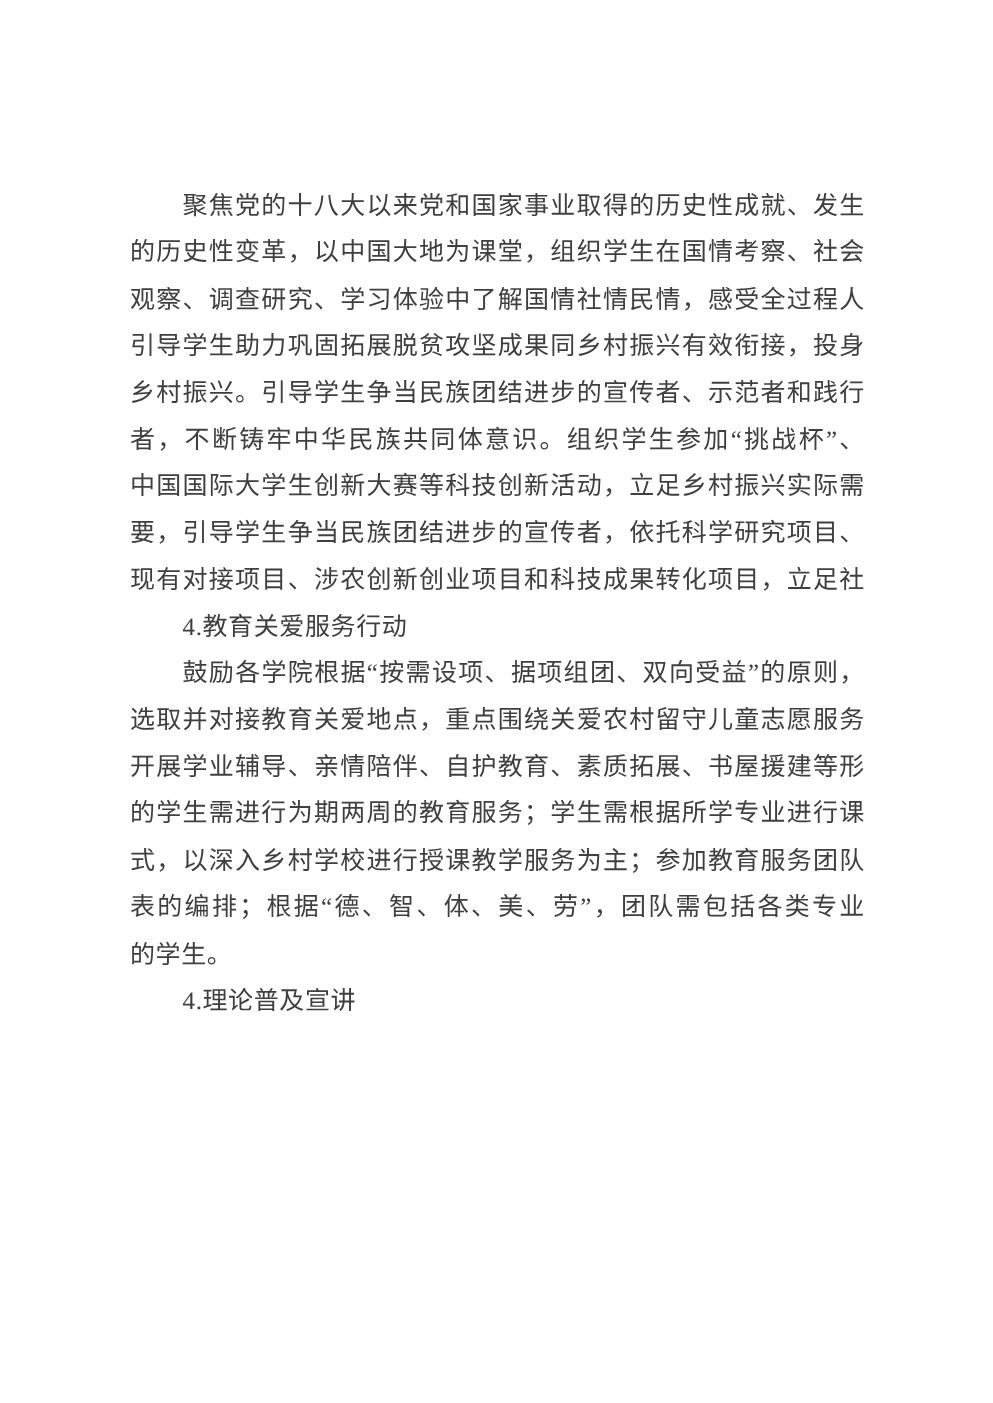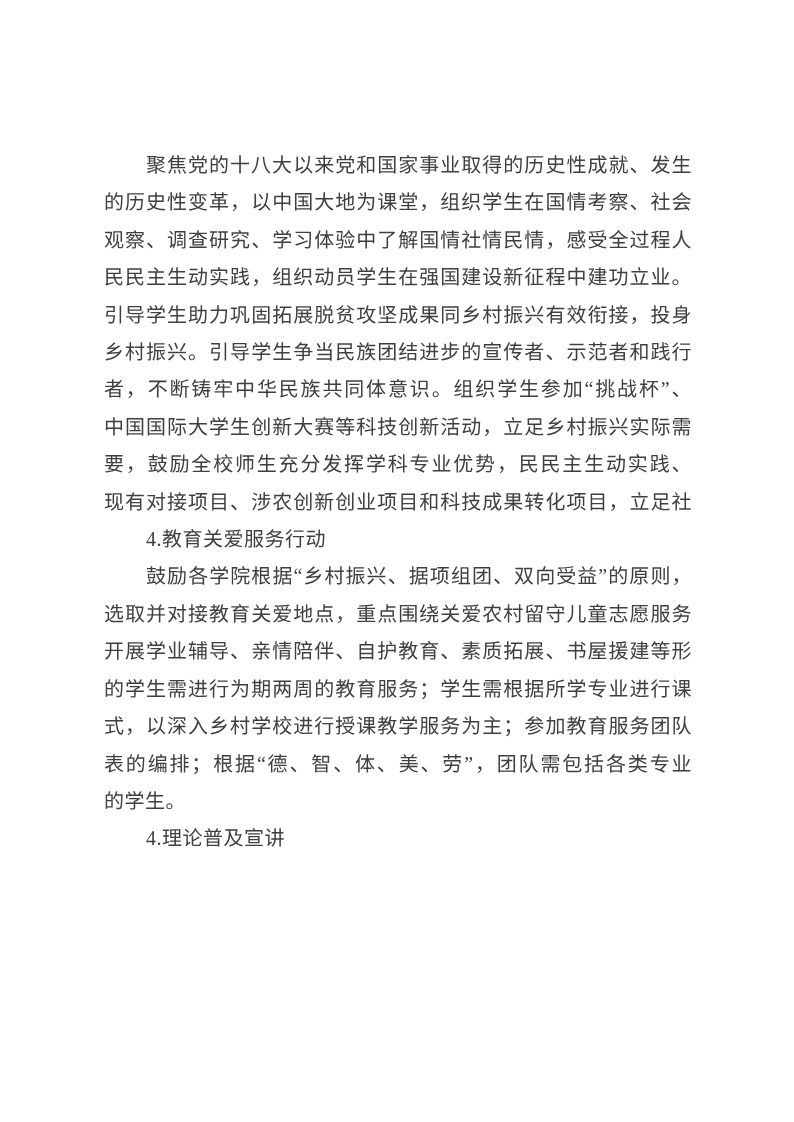--- a/index.html
+++ b/index.html
@@ -40,29 +40,28 @@
   }
 </style>
 </head>
 <body>
 
 <div class="page">
   <div class="content">
     <div class="line fill indent">聚焦党的十八大以来党和国家事业取得的历史性成就、发生</div>
     <div class="line fill">的历史性变革，以中国大地为课堂，组织学生在国情考察、社会</div>
     <div class="line fill">观察、调查研究、学习体验中了解国情社情民情，感受全过程人</div>
-    <div class="line fill">民民主生动实践，组织动员学生在强国建设新征程中建功立业。</div>
     <div class="line fill">引导学生助力巩固拓展脱贫攻坚成果同乡村振兴有效衔接，投身</div>
     <div class="line fill">乡村振兴。引导学生争当民族团结进步的宣传者、示范者和践行</div>
     <div class="line fill">者，不断铸牢中华民族共同体意识。组织学生参加“挑战杯”、</div>
     <div class="line fill">中国国际大学生创新大赛等科技创新活动，立足乡村振兴实际需</div>
-    <div class="line fill">要，鼓励全校师生充分发挥学科专业优势，民民主生动实践、</div>
+    <div class="line fill">要，引导学生争当民族团结进步的宣传者，依托科学研究项目、</div>
     <div class="line fill">现有对接项目、涉农创新创业项目和科技成果转化项目，立足社</div>
     <div class="line indent">4.教育关爱服务行动</div>
-    <div class="line fill indent">鼓励各学院根据“乡村振兴、据项组团、双向受益”的原则，</div>
+    <div class="line fill indent">鼓励各学院根据“按需设项、据项组团、双向受益”的原则，</div>
     <div class="line fill">选取并对接教育关爱地点，重点围绕关爱农村留守儿童志愿服务</div>
     <div class="line fill">开展学业辅导、亲情陪伴、自护教育、素质拓展、书屋援建等形</div>
     <div class="line fill">的学生需进行为期两周的教育服务；学生需根据所学专业进行课</div>
     <div class="line fill">式，以深入乡村学校进行授课教学服务为主；参加教育服务团队</div>
     <div class="line fill">表的编排；根据“德、智、体、美、劳”，团队需包括各类专业</div>
     <div class="line">的学生。</div>
     <div class="line indent">4.理论普及宣讲</div>
   </div>
 </div>
 

